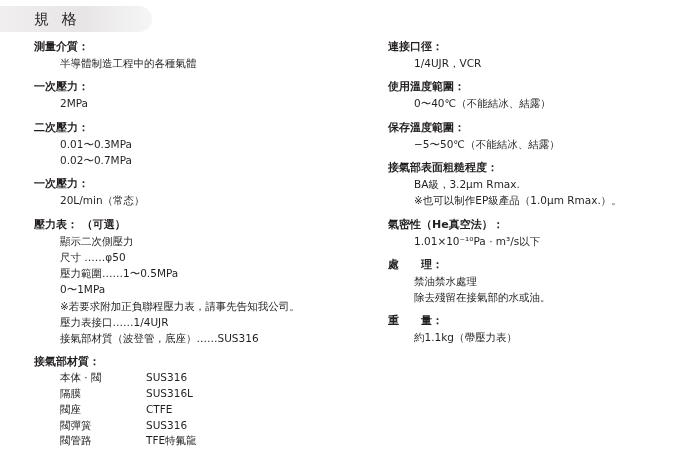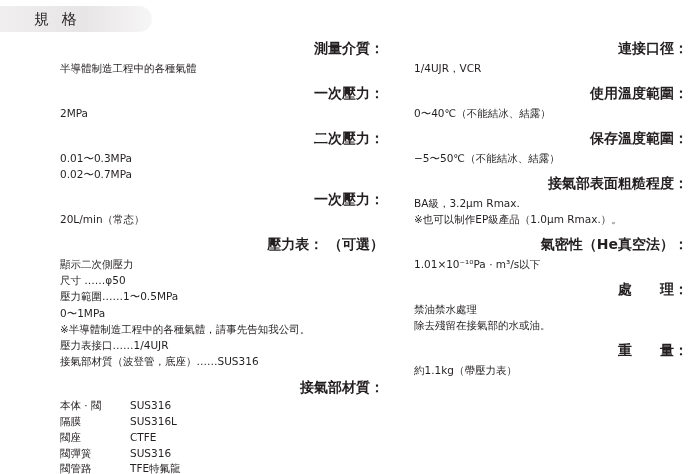--- a/index.html
+++ b/index.html
@@ -61,24 +61,23 @@
   .col-right {
     left: 388px;
     width: 300px;
   }
 
   .block {
     margin-bottom: 7px;
   }
   .lbl {
     font-weight: bold;
-    font-size: 14px;
+    font-size: 11px;
     color: #231f20;
     white-space: nowrap;
-    text-align: right;
   }
   .val {
     padding-left: 26px;
     font-size: 10.5px;
     color: #231f20;
     white-space: nowrap;
   }
   .val.note {
     padding-left: 26px;
   }
@@ -89,20 +88,21 @@
     font-size: 10.5px;
     white-space: nowrap;
     line-height: 1.5;
   }
   .mat-row .name {
     display: inline-block;
     width: 70px;
   }
   .mat-row .mval {
     display: inline-block;
+    margin-left: 16px;
   }
 
   .lbl-sp {
     letter-spacing: 0;
     font-family: Liberation Serif, serif;
   }
 </style>
 </head>
 <body>
 
@@ -135,21 +135,21 @@
       <div class="lbl">一次壓力：</div>
       <div class="val">20L/min（常态）</div>
     </div>
 
     <div class="block">
       <div class="lbl">壓力表： （可選）</div>
       <div class="val">顯示二次側壓力</div>
       <div class="val">尺寸 ……φ50</div>
       <div class="val">壓力範圍……1〜0.5MPa</div>
       <div class="val">                    0〜1MPa</div>
-      <div class="val note">※半導體制造工程中的各種氣體，請事先告知我公司。</div>
+      <div class="val note">※若要求附加正負聯程壓力表，請事先告知我公司。</div>
       <div class="val">壓力表接口……1/4UJR</div>
       <div class="val">接氣部材質（波登管，底座）……SUS316</div>
     </div>
 
     <div class="block">
       <div class="lbl">接氣部材質：</div>
       <div class="mat-row">
         <span class="name">本体 · 閥</span><span class="mval">SUS316</span>
       </div>
       <div class="mat-row">

